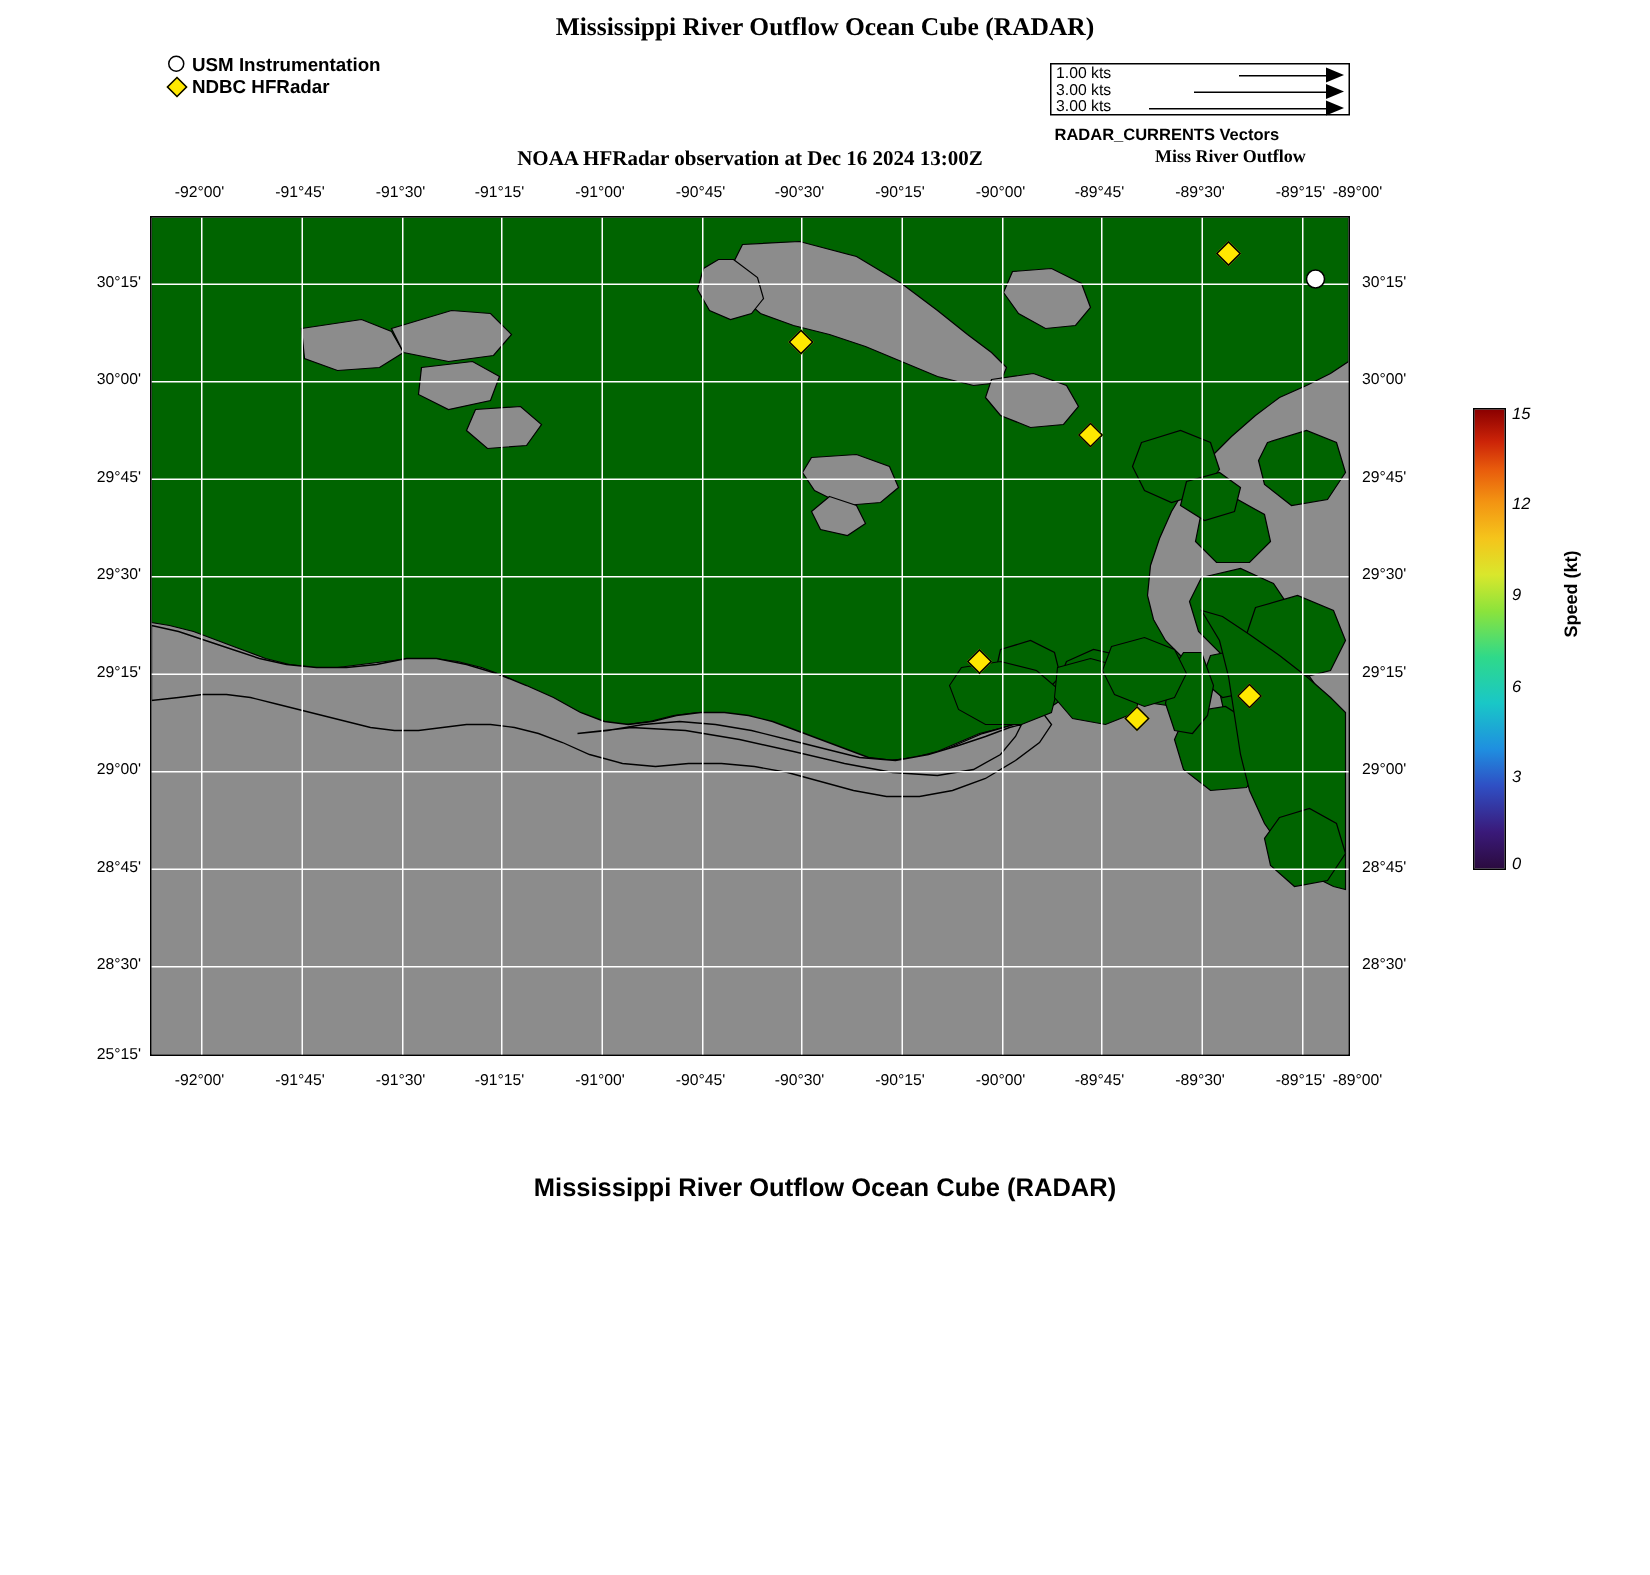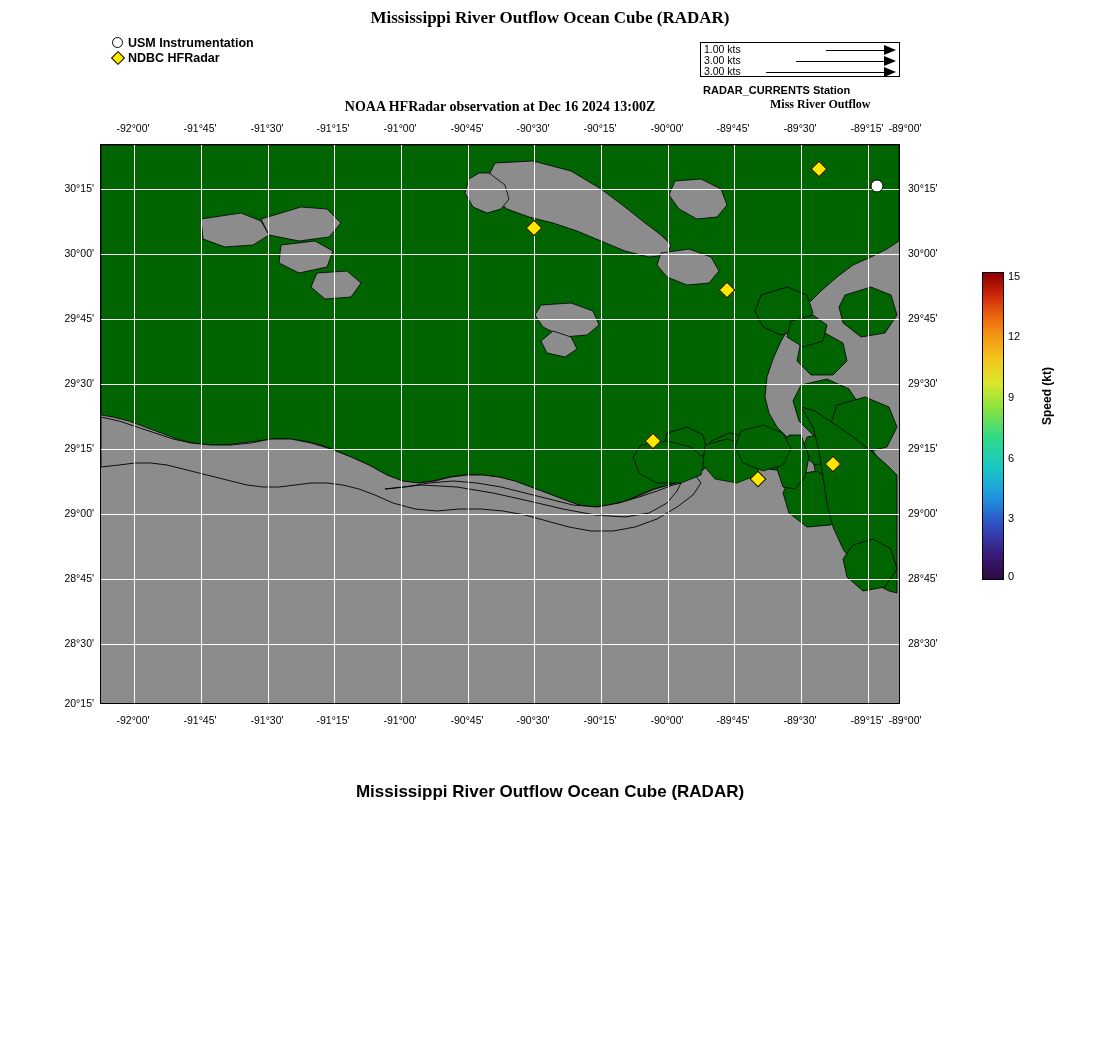--- a/index.html
+++ b/index.html
@@ -199,20 +199,21 @@
       #e85b0c 87%,
       #cc2408 93%,
       #8b0000 100%);
   }
   .cb-tick {
     position: absolute;
     left: 26px;
     font-size: 11px;
     transform: translateY(-50%);
     font-family: "Liberation Sans", sans-serif;
+    font-style: italic;
   }
   #colorbar-title {
     position: absolute;
     left: 58px; top: 95px;
     font-size: 12px;
     font-weight: bold;
     writing-mode: vertical-rl;
     transform: rotate(180deg);
     white-space: nowrap;
   }
@@ -247,21 +248,21 @@
     <span class="vec-label">3.00 kts</span>
     <span class="vec-arrow-line" style="left:95px; width:90px;"></span>
     <span class="vec-arrow-head" style="left:183px;"></span>
   </div>
   <div class="vec-row" style="top:23px;">
     <span class="vec-label">3.00 kts</span>
     <span class="vec-arrow-line" style="left:65px; width:120px;"></span>
     <span class="vec-arrow-head" style="left:183px;"></span>
   </div>
 </div>
-<div class="abs" id="vector-caption">RADAR_CURRENTS Station</div>
+<div class="abs" id="vector-caption">RADAR_CURRENTS Vectors</div>
 
 <div class="abs" id="subtitle">NOAA HFRadar observation at Dec 16 2024 13:00Z</div>
 <div class="abs" id="product-label">Miss River Outflow</div>
 
 <div class="abs" id="map-frame">
   <div id="map-ocean"></div>
 
   <svg id="coast-svg" width="798" height="558" viewBox="0 0 798 558">
 
     <g>
@@ -390,21 +391,21 @@
 <div class="abs tick-lab tick-bottom" style="left:905px; top:714px;">-89°00'</div>
 
 <div class="abs tick-lab tick-left" style="left:48px; top:188px; width:46px;">30°15'</div>
 <div class="abs tick-lab tick-left" style="left:48px; top:253px; width:46px;">30°00'</div>
 <div class="abs tick-lab tick-left" style="left:48px; top:318px; width:46px;">29°45'</div>
 <div class="abs tick-lab tick-left" style="left:48px; top:383px; width:46px;">29°30'</div>
 <div class="abs tick-lab tick-left" style="left:48px; top:448px; width:46px;">29°15'</div>
 <div class="abs tick-lab tick-left" style="left:48px; top:513px; width:46px;">29°00'</div>
 <div class="abs tick-lab tick-left" style="left:48px; top:578px; width:46px;">28°45'</div>
 <div class="abs tick-lab tick-left" style="left:48px; top:643px; width:46px;">28°30'</div>
-<div class="abs tick-lab tick-left" style="left:48px; top:703px; width:46px;">20°15'</div>
+<div class="abs tick-lab tick-left" style="left:48px; top:703px; width:46px;">25°15'</div>
 
 <div class="abs tick-lab tick-right" style="left:908px; top:188px;">30°15'</div>
 <div class="abs tick-lab tick-right" style="left:908px; top:253px;">30°00'</div>
 <div class="abs tick-lab tick-right" style="left:908px; top:318px;">29°45'</div>
 <div class="abs tick-lab tick-right" style="left:908px; top:383px;">29°30'</div>
 <div class="abs tick-lab tick-right" style="left:908px; top:448px;">29°15'</div>
 <div class="abs tick-lab tick-right" style="left:908px; top:513px;">29°00'</div>
 <div class="abs tick-lab tick-right" style="left:908px; top:578px;">28°45'</div>
 <div class="abs tick-lab tick-right" style="left:908px; top:643px;">28°30'</div>
 

